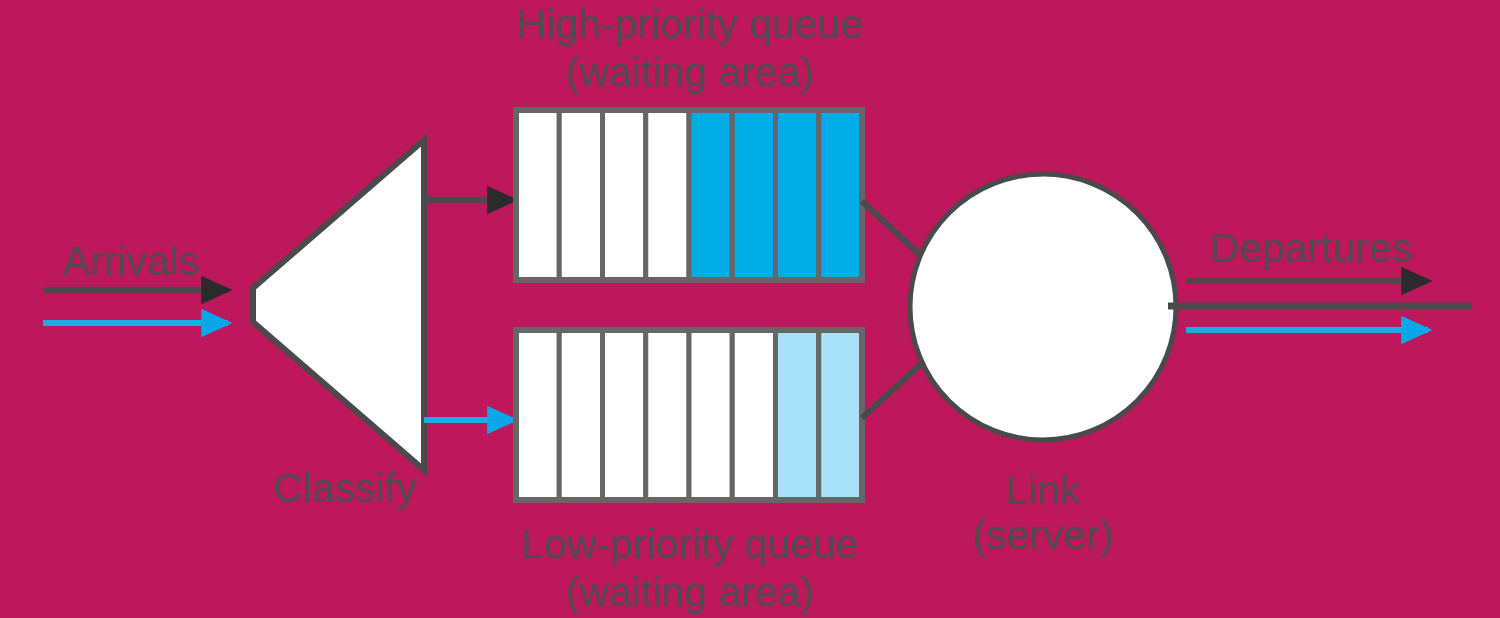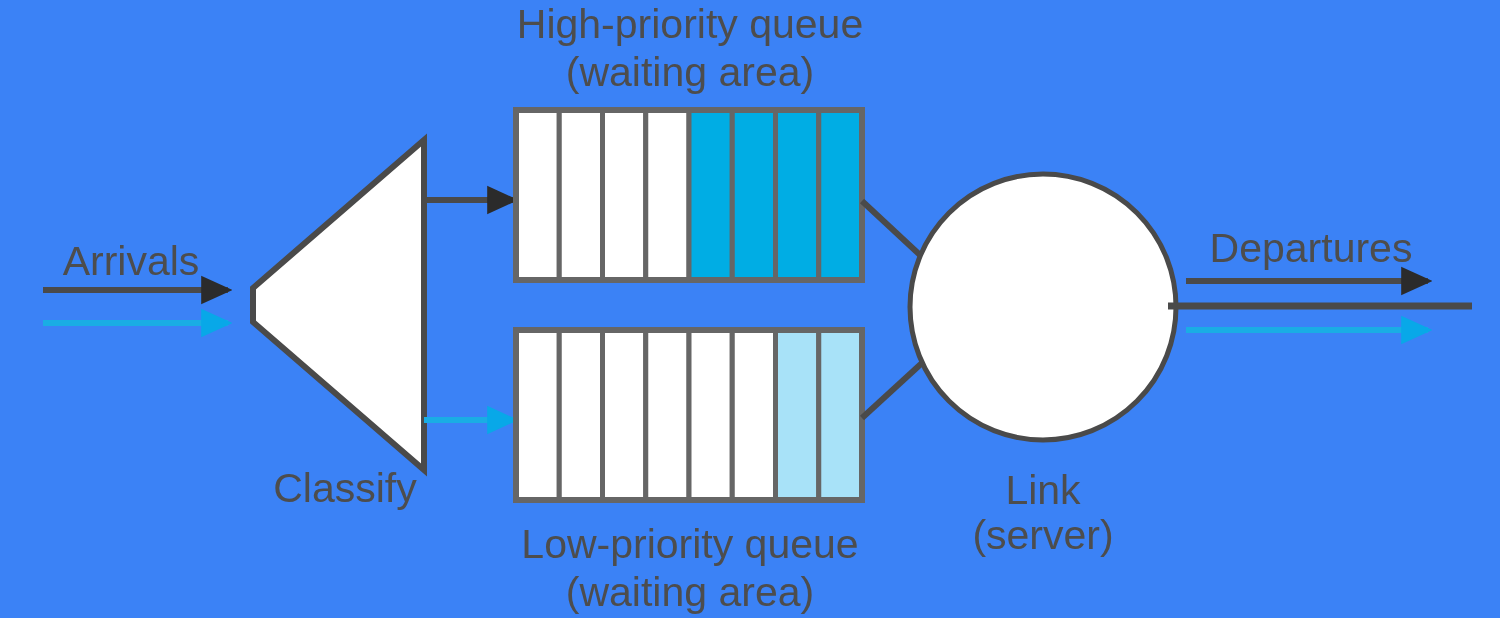--- a/index.html
+++ b/index.html
@@ -8,21 +8,21 @@
     padding: 0;
     background: #ffffff;
   }
   body {
     font-family: "Liberation Sans", "DejaVu Sans", sans-serif;
   }
   #stage {
     position: relative;
     width: 1500px;
     height: 618px;
-    background: #3b82f6;
+    background: #be185d;
     overflow: hidden;
   }
   #diagram {
     position: absolute;
     left: 0;
     top: 0;
     width: 1500px;
     height: 618px;
   }
   .diagram-label {

